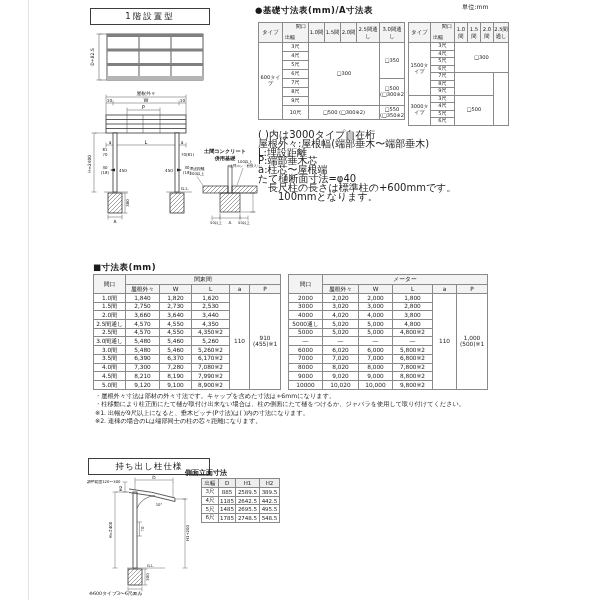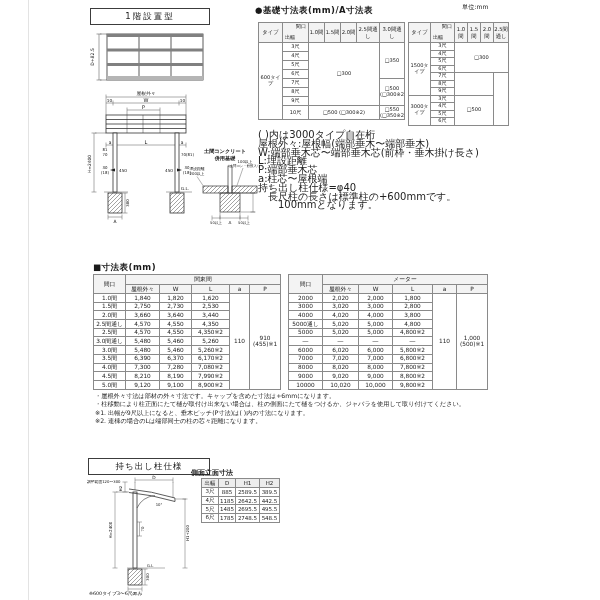--- a/index.html
+++ b/index.html
@@ -298,25 +298,24 @@
         </tr>
       <tr style="height:7.5px">
           <td>6尺</td>
         </tr>
     </tbody>
   </table>
 
   <div class="abs" style="left:258px;top:131px;">
     <div class="note-line">( )内は3000タイプ自在桁</div>
     <div class="note-line">屋根外々:屋根幅(端部垂木〜端部垂木)</div>
-    <div class="note-line">W:端部垂木芯〜端部垂木芯(前枠・垂木掛け長さ)</div>
     <div class="note-line">L:埋設距離</div>
     <div class="note-line">P:端部垂木芯</div>
     <div class="note-line">a:柱芯〜屋根端</div>
-    <div class="note-line">持ち出し柱仕様=φ40</div>
+    <div class="note-line">たて樋断面寸法=φ40</div>
     <div class="note-line">　長尺柱の長さは標準柱の+600mmです。</div>
     <div class="note-line">　　100mmとなります。</div>
   </div>
 
   <div class="abs sec-title" style="left:93px;top:262px;">■寸法表(mm)</div>
 
   <table class="t dimtbl abs" style="left:93px;top:274px;width:187px;">
     <colgroup>
         <col style="width:32px">
         <col style="width:34px">
@@ -567,21 +566,21 @@
     <text x="74" y="32" font-size="3.8" text-anchor="middle">10°</text>
     <text x="27" y="56" font-size="4.1" text-anchor="middle" transform="rotate(-90 27 56)">H=2400</text>
     <text x="58.5" y="55" font-size="3.8" text-anchor="middle" transform="rotate(-90 58.5 55)">70</text>
     <text x="104" y="59" font-size="3.8" text-anchor="middle" transform="rotate(-90 104 59)">H1+200</text>
     <text x="62" y="92.5" font-size="3.8" text-anchor="start">G.L</text>
     <text x="50" y="120.5" font-size="4.2" text-anchor="middle">A</text>
     <text x="63.5" y="103" font-size="3.8" text-anchor="middle" transform="rotate(-90 63.5 103)">300</text>
     <text x="4" y="120.5" font-size="4.8" text-anchor="start">※600タイプ3〜6尺のみ</text>
   </svg>
 
-  <div class="abs small-title" style="left:191px;top:468px;">側面立面寸法</div>
+  <div class="abs small-title" style="left:185px;top:468px;">側面立面寸法</div>
   <table class="t side abs" style="left:201px;top:478px;width:78px;">
     <colgroup>
         <col style="width:17px">
         <col style="width:17px">
         <col style="width:24px">
         <col style="width:20px">
       </colgroup>
     <thead>
       <tr style="height:9px">
         <td>出幅</td>

